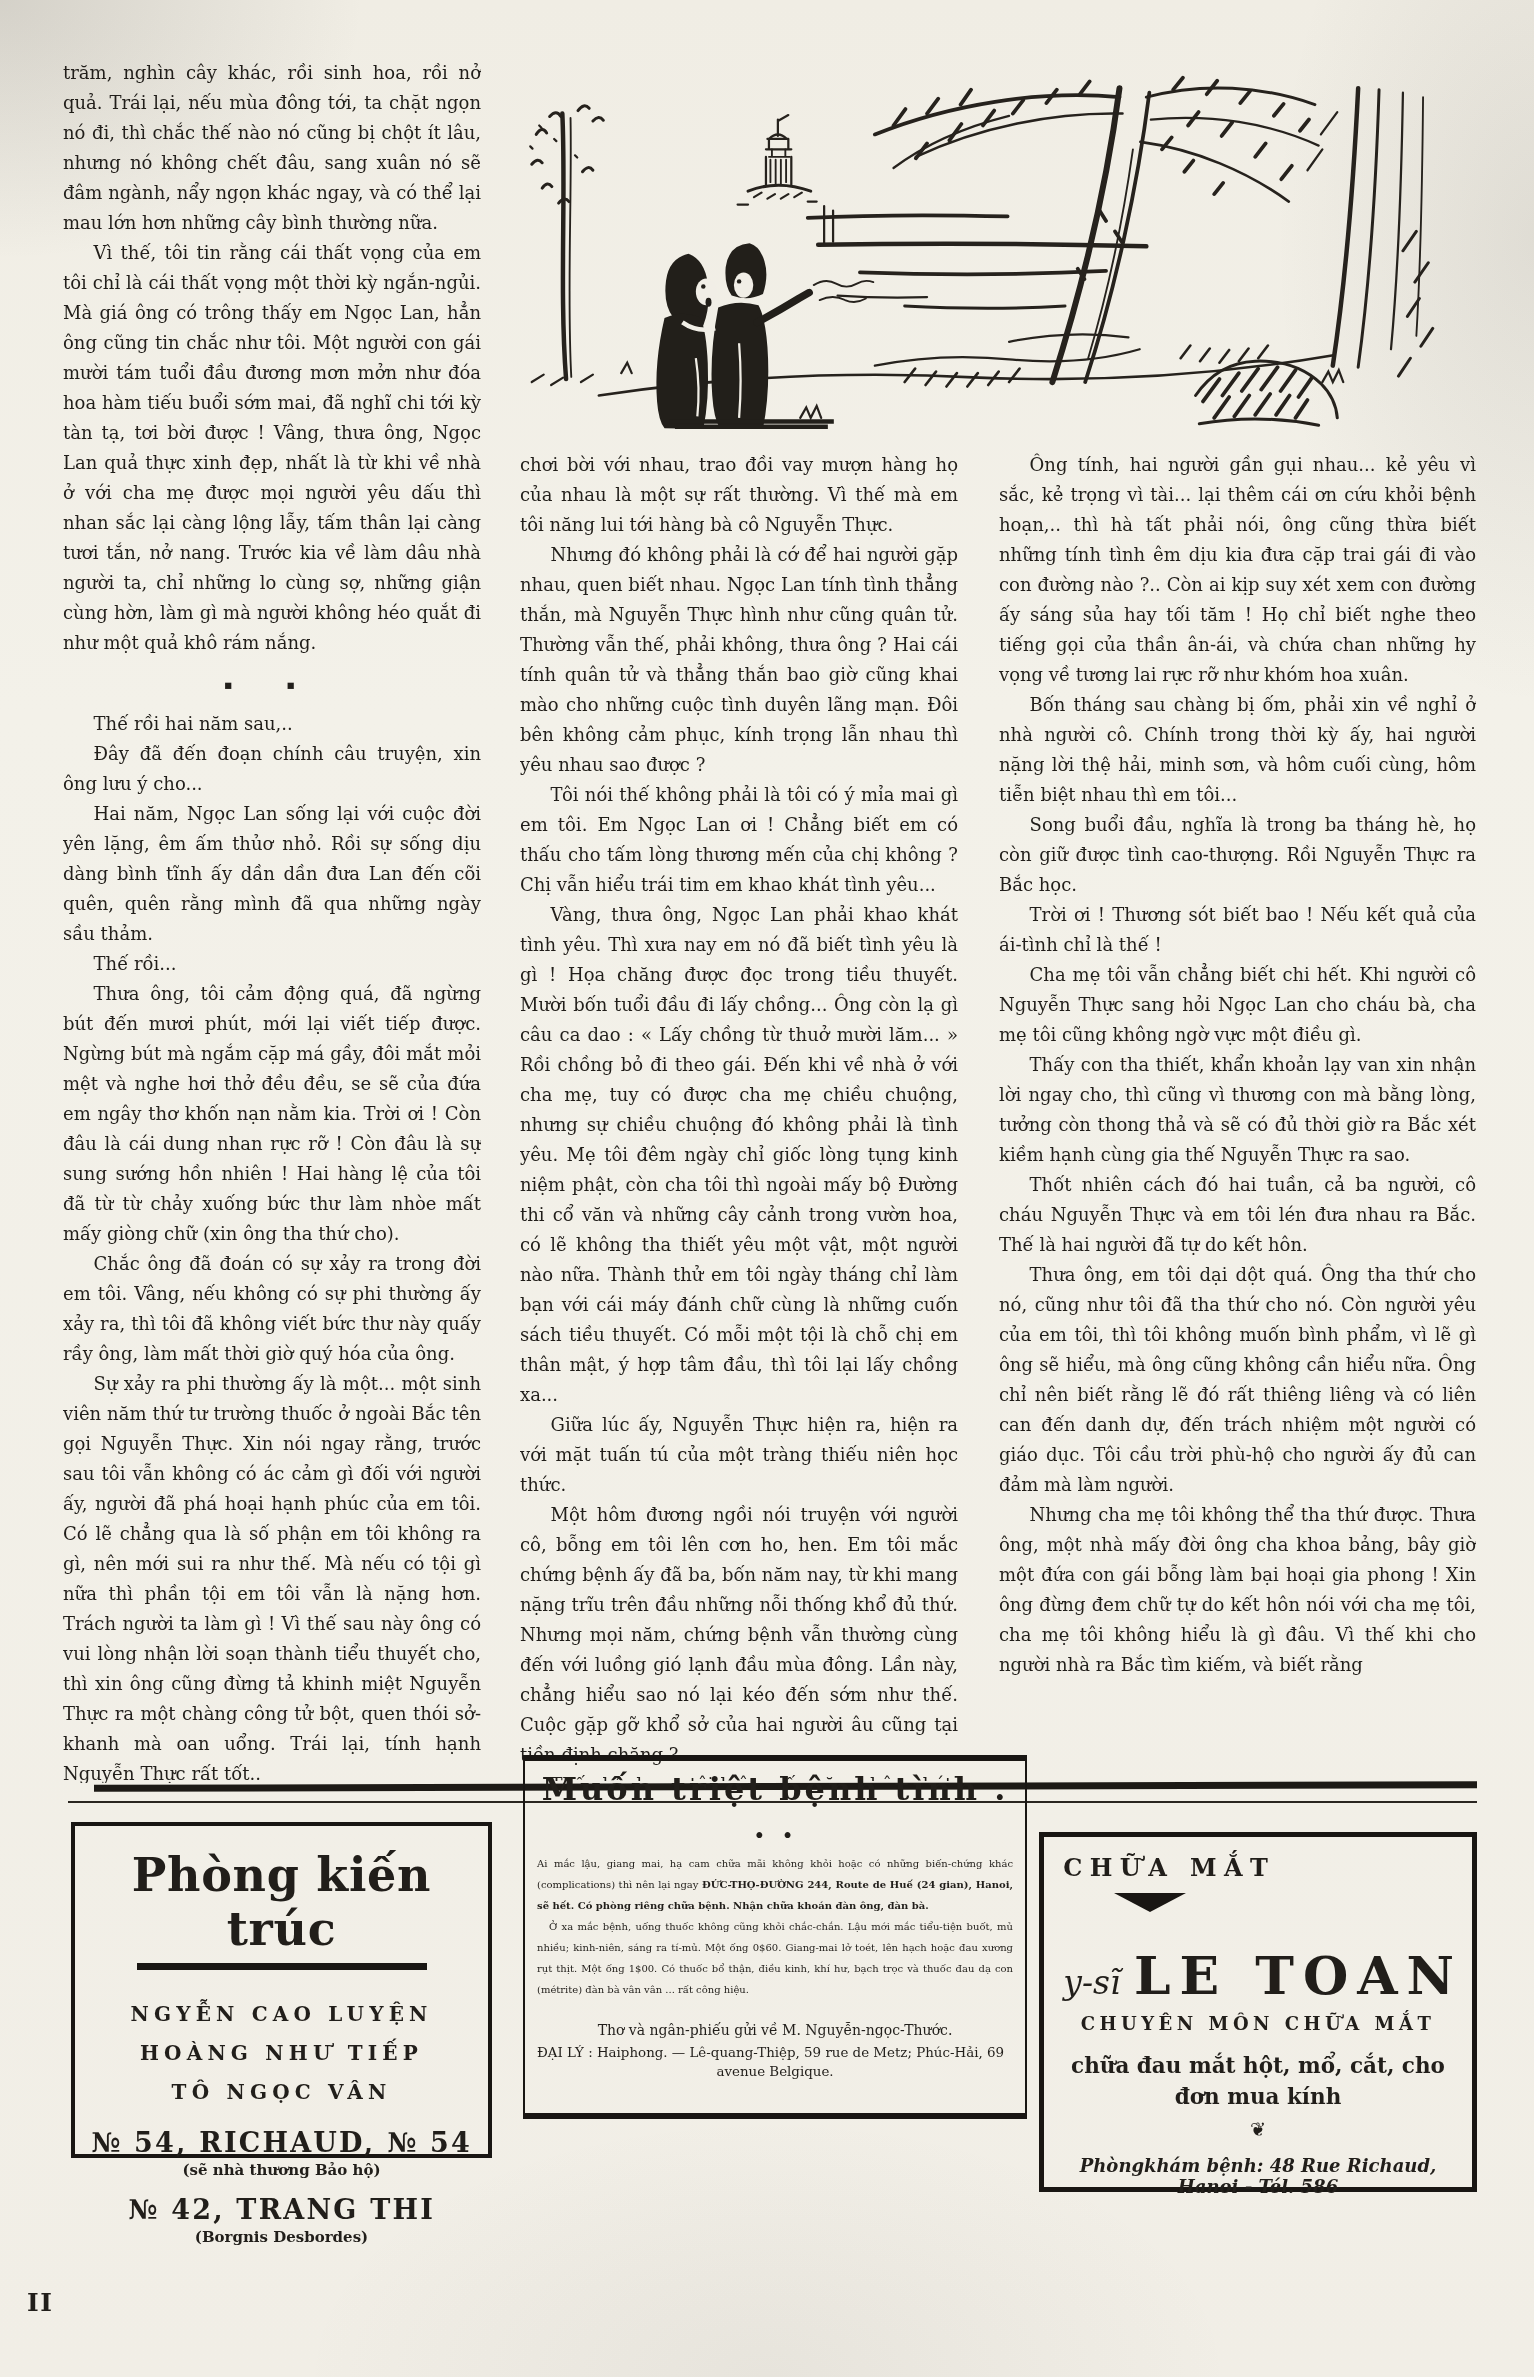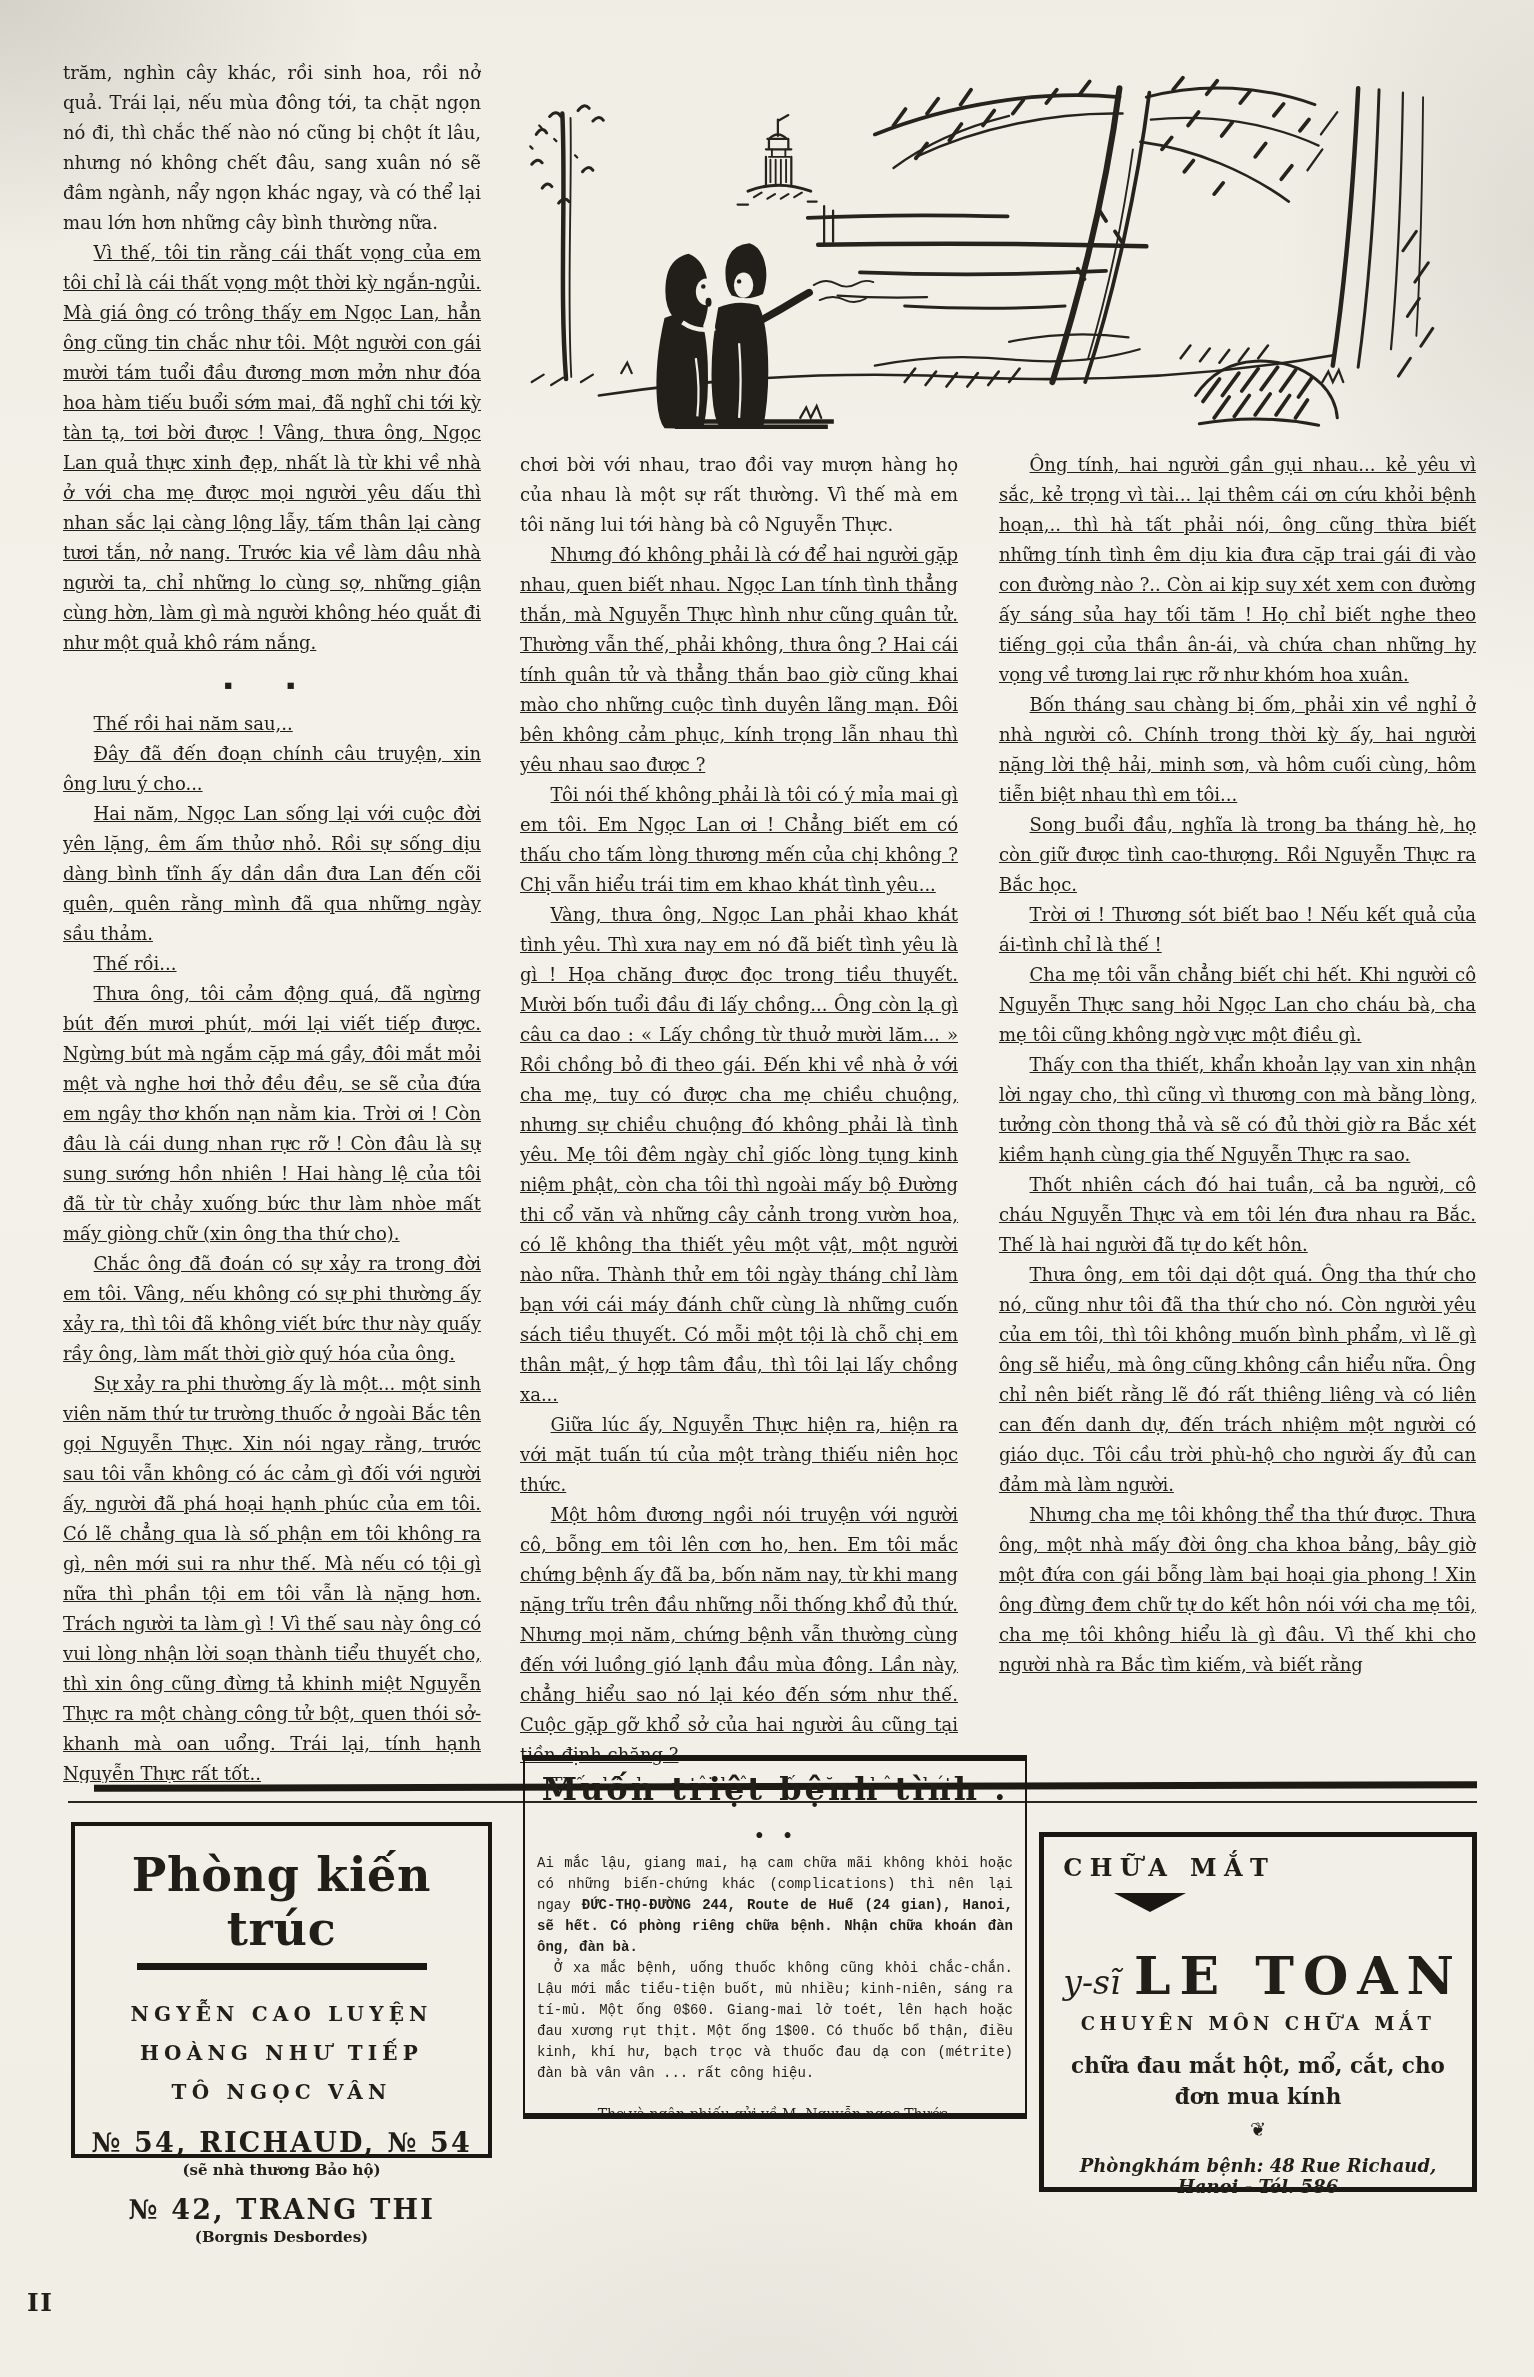--- a/index.html
+++ b/index.html
@@ -17,21 +17,21 @@
     overflow:hidden;
   }
   .col{
     position:absolute;
     text-align:justify;
     font-size:18px;
     line-height:30px;
     overflow:hidden;
   }
   .col p{margin:0;}
-  .col p.para-ind{text-indent:1.7em;text-decoration:underline;}
+  .col p.para-ind{text-indent:1.7em;}
   .col p.para-flush{text-indent:0;}
   .col p.para-sep{
     text-indent:0;text-align:center;
     font-size:12.6px;letter-spacing:25px;
     margin:12px 0 9px;
   }
   #col-left{left:63px;top:58px;width:418px;height:1725px;}
   #col-mid{left:520px;top:450px;width:438px;height:1331px;}
   #col-right{left:999px;top:450px;width:477px;height:1331px;}
 
@@ -54,21 +54,21 @@
 
   
   #ad-ductho{
     position:absolute;left:523px;top:1755px;width:504px;height:364px;
     border-top:6.7px solid #191613;border-bottom:6px solid #191613;
     border-left:2.2px solid #191613;border-right:2.2px solid #191613;
     box-sizing:border-box;padding:7.4px 12px 6px;
     overflow:hidden;
   }
   #ad-ductho .ad2-title{font-size:32px;font-weight:bold;text-align:center;letter-spacing:3px;margin:1.5px 0 7.4px;}
-  #ad-ductho .ad2-body{font-size:14px;line-height:21px;text-align:justify;margin:0;font-family:Liberation Mono, monospace;}
+  #ad-ductho .ad2-body{font-size:10px;line-height:21px;text-align:justify;margin:0;}
   #ad-ductho .ad2-body .b{font-weight:bold;}
   #ad-ductho .ad2-body + .ad2-body{text-indent:1.2em;}
   #ad-ductho .ad2-mail{font-size:14px;line-height:22px;text-align:center;margin:19px 0 0;}
   #ad-ductho .agents{font-size:13.4px;line-height:19.3px;margin-top:1.5px;}
   #ad-ductho .agents p{margin:0;}
   #ad-ductho .agents p.para-center{text-align:center;}
 
   
   #ad-letoan{
     position:absolute;left:1039px;top:1832px;width:438px;height:360px;

